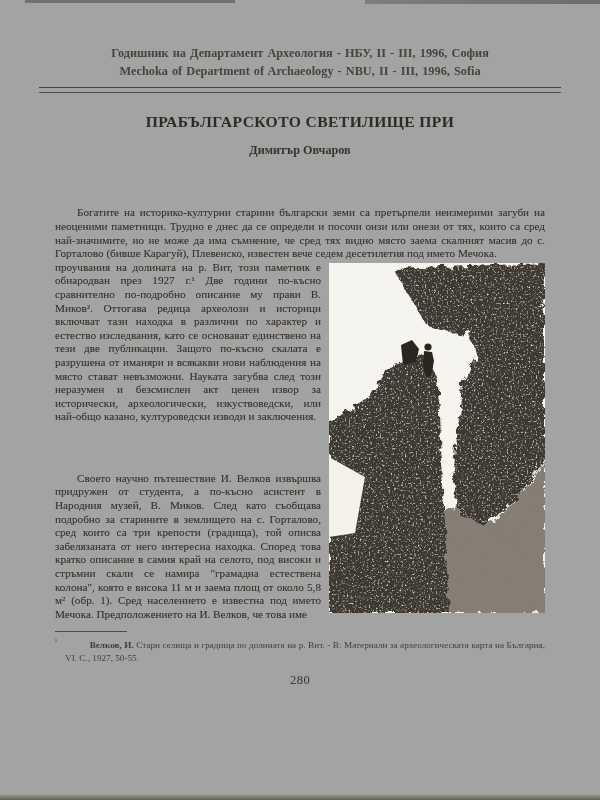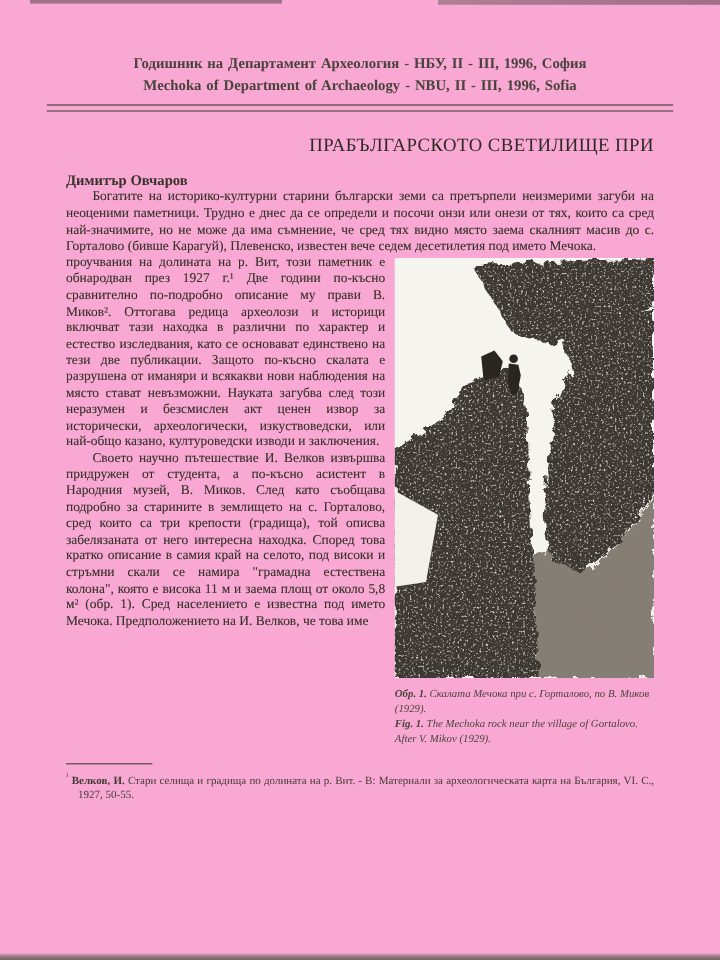--- a/index.html
+++ b/index.html
@@ -1,17 +1,17 @@
 <!DOCTYPE html>
 <html><head>
 <meta charset="utf-8">
 <style>
   html,body{margin:0;padding:0;width:600px;height:800px;overflow:hidden;
     background:#e9e6e0;}
-  .scan{position:relative;width:600px;height:800px;background:#f9a8d4;
+  .scan{position:relative;width:600px;height:800px;background:#a3a3a3;
     font-family:"Liberation Serif","DejaVu Serif",serif;color:#3b352e;
     overflow:hidden;}
   
   .artifact{position:absolute;pointer-events:none;}
   .artifact-top-left{top:0;left:25px;width:210px;height:3px;background:#45403a;opacity:.5;}
   .artifact-top-right{top:0;right:0;width:235px;height:4px;
     background:linear-gradient(to right,#564f47,#2f2a25);opacity:.45;}
   .artifact-smudge{top:2px;right:0;width:34px;height:70px;
     background:radial-gradient(closest-side at 100% 30%,#ddd6cb,rgba(221,214,203,0));opacity:.8;}
   .artifact-bottom{bottom:0;left:0;right:0;height:6px;
@@ -20,46 +20,46 @@
     border-left:12px solid transparent;border-bottom:10px solid #2c2username7;opacity:.9;}
   .artifact-corner{border-bottom-color:#2c2722;}
 
   .content{position:absolute;left:55px;right:55px;top:44px;}
 
   .journal-header{text-align:center;font-weight:bold;font-size:12.3px;
     line-height:1.5;color:#49433b;word-spacing:1px;}
   .double-rule{height:4px;margin:6px -16px 0 -16px;
     border-top:1.5px solid #4a443c;border-bottom:1.2px solid #554f46;}
 
-  .title{margin:18px 0 0 0;text-align:right;font-size:15.6px;font-weight:normal;
+  .title{margin:18px 0 0 0;text-align:center;font-size:15.6px;font-weight:bold;
     line-height:1.38;letter-spacing:.4px;color:#2e2a24;}
-  .author{margin-top:11px;font-size:12.2px;font-weight:bold;color:#39332c;}
+  .author{margin-top:11px;text-align:center;font-size:12.2px;font-weight:bold;color:#39332c;}
 
   p{margin:0;}
   .body-text{font-size:11.2px;line-height:13.6px;text-align:justify;
     color:#38322b;text-shadow:0 0 .3px rgba(59,53,46,.35);}
-  .indent{text-indent:22px;}
+  .indent{text-indent:22px;margin-top:48px;}
   .para1{}
   .first-line{text-indent:22px;text-align:justify;text-align-last:justify;}
 
   .wrap-zone{overflow:visible;}
   .wrap-zone::after{content:"";display:block;clear:both;}
   figure.figure{float:right;width:216px;margin:2px 0 4px 8px;}
   .photo{width:216px;height:350px;background:#f6f4ef;}
   .photo svg{display:block;width:216px;height:350px;}
   figcaption.caption{margin-top:7px;font-size:9px;line-height:12.5px;
     font-style:italic;color:#4a443c;text-align:left;}
   .cap-label{font-weight:bold;}
 
   .footnotes{clear:both;margin-top:10px;}
   .fn-rule{width:72px;border-top:1.2px solid #4f4941;margin-bottom:7px;}
   .footnote{font-size:9.2px;line-height:12.2px;color:#433d35;
     padding-left:10px;text-indent:-10px;text-align:justify;}
   .footnote + .footnote{margin-top:5px;}
-  .footnote b{font-weight:bold;}
+  .footnote b{font-weight:bold;margin-left:30px;}
   .footnote sup{font-size:7px;line-height:0;}
 
   .page-number{margin-top:9px;text-align:center;font-size:12.5px;color:#3c362f;
     letter-spacing:.5px;}
 </style>
 </head>
 <body>
 
 <div class="scan">
 
@@ -129,27 +129,27 @@
 
             <path d="M0,194 L36,214 L26,270 L0,274 Z" fill="#f3f1ea"></path>
 
             <g fill="#2a251f">
               <path d="M72,82 l11,-5 l7,9 l-3,13 l-13,3 z"></path>
               <circle cx="99" cy="84" r="3.6"></circle>
               <path d="M95,88 l8,1 l2,9 l-3,15 l-5,1 l-3,-12 z"></path>
             </g>
           </svg>
         </div>
-        <figcaption class="caption"><span class="cap-label">Обр. 1.</span><span> Скалата Мечока при с. Горталово, по В. Миков (1929).</span><br><span class="cap-label">Fig. 1.</span><span> The Mechoka rock near the village of Gortalovo. After V. Mikov (1929).</span></figcaption>
       </figure>
 
       <p class="body-text">проучвания на долината на р. Вит, този паметник е обнародван през 1927 г.¹ Две години по-късно сравнително по-подробно описание му прави В. Миков². Оттогава редица археолози и историци включват тази находка в различни по характер и естество изследвания, като се основават единствено на тези две публикации. Защото по-късно скалата е разрушена от иманяри и всякакви нови наблюдения на място стават невъзможни. Науката загубва след този неразумен и безсмислен акт ценен извор за исторически, археологически, изкуствоведски, или най-общо казано, културоведски изводи и заключения.</p>
       <p class="body-text indent">Своето научно пътешествие И. Велков извършва придружен от студента, а по-късно асистент в Народния музей, В. Миков. След като съобщава подробно за старините в землището на с. Горталово, сред които са три крепости (градища), той описва забелязаната от него интересна находка. Според това кратко описание в самия край на селото, под високи и стръмни скали се намира "грамадна естествена колона", която е висока 11 м и заема площ от около 5,8 м² (обр. 1). Сред населението е известна под името Мечока. Предположението на И. Велков, че това име</p>
     </div>
 
     <div class="footnotes">
       <div class="fn-rule"></div>
       <p class="footnote"><sup>¹</sup> <b>Велков, И.</b><span> Стари селища и градища по долината на р. Вит. - В: Материали за археологическата карта на България, VI. С., 1927, 50-55.</span></p>
     </div>
 
+    <div class="page-number">280</div>
 
   </div>
 </div>
 
 </body></html>

